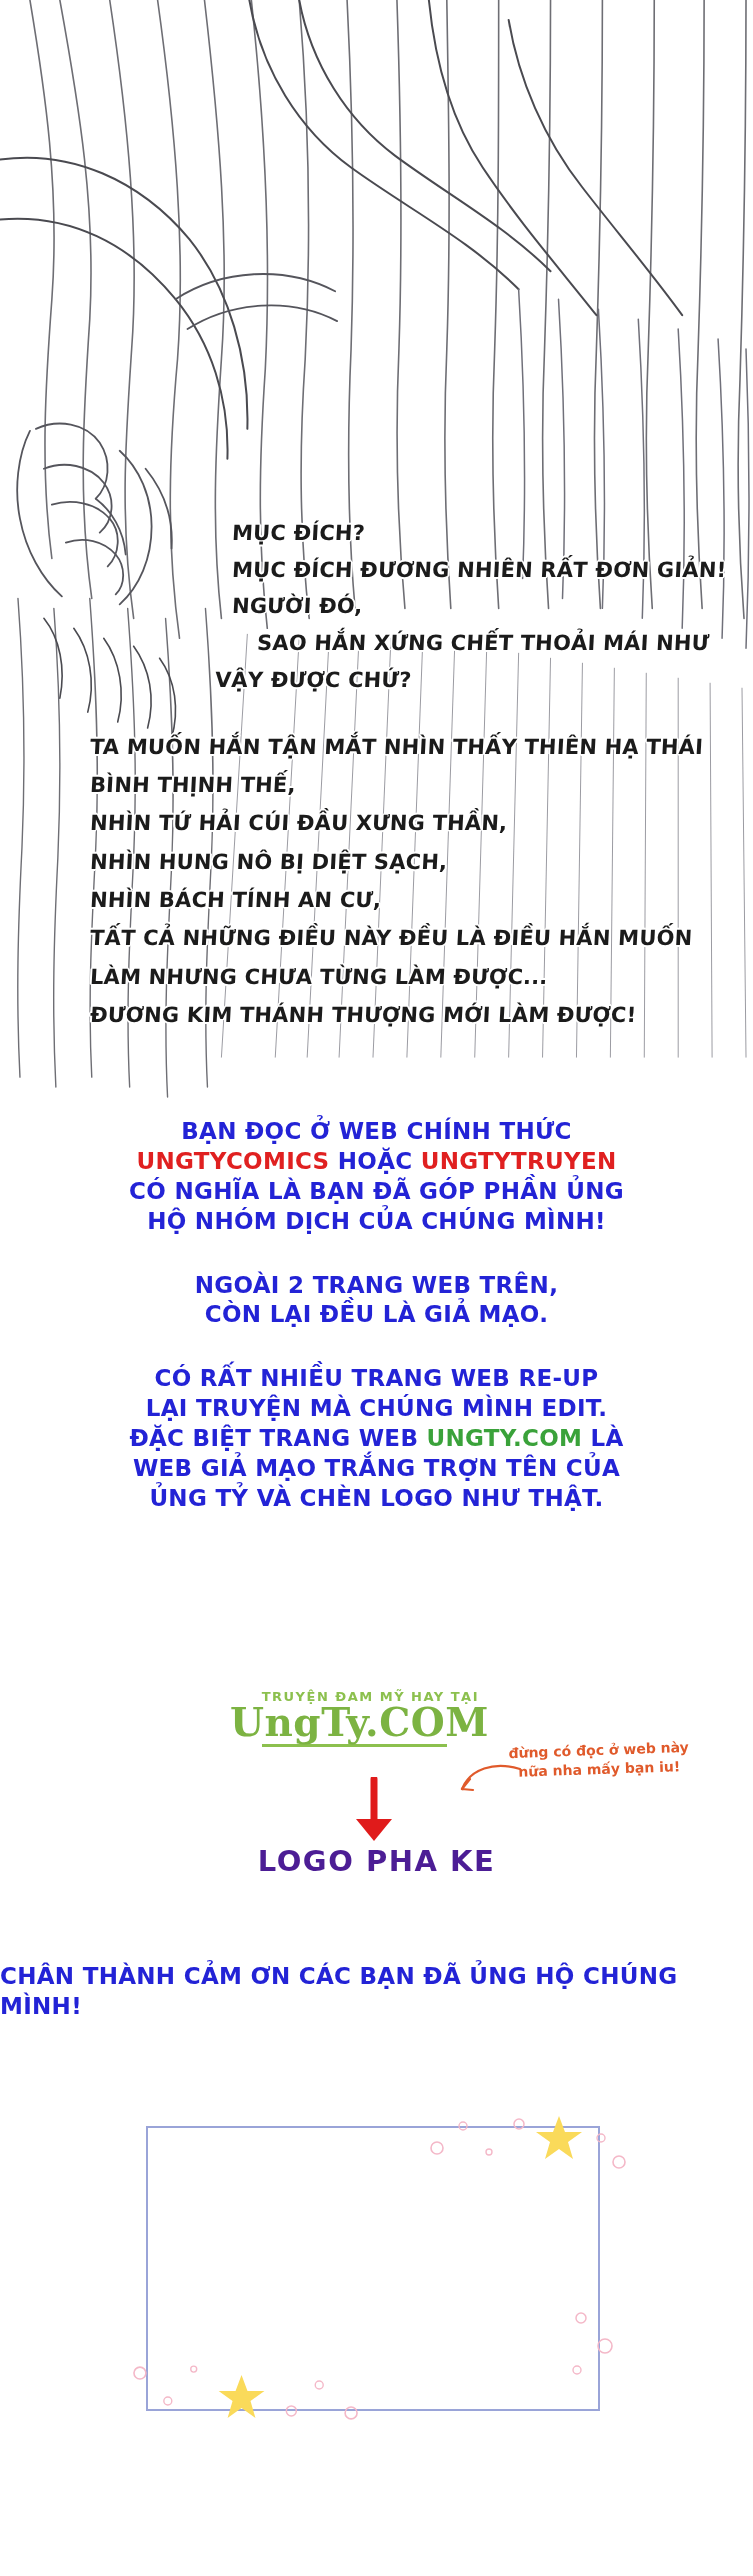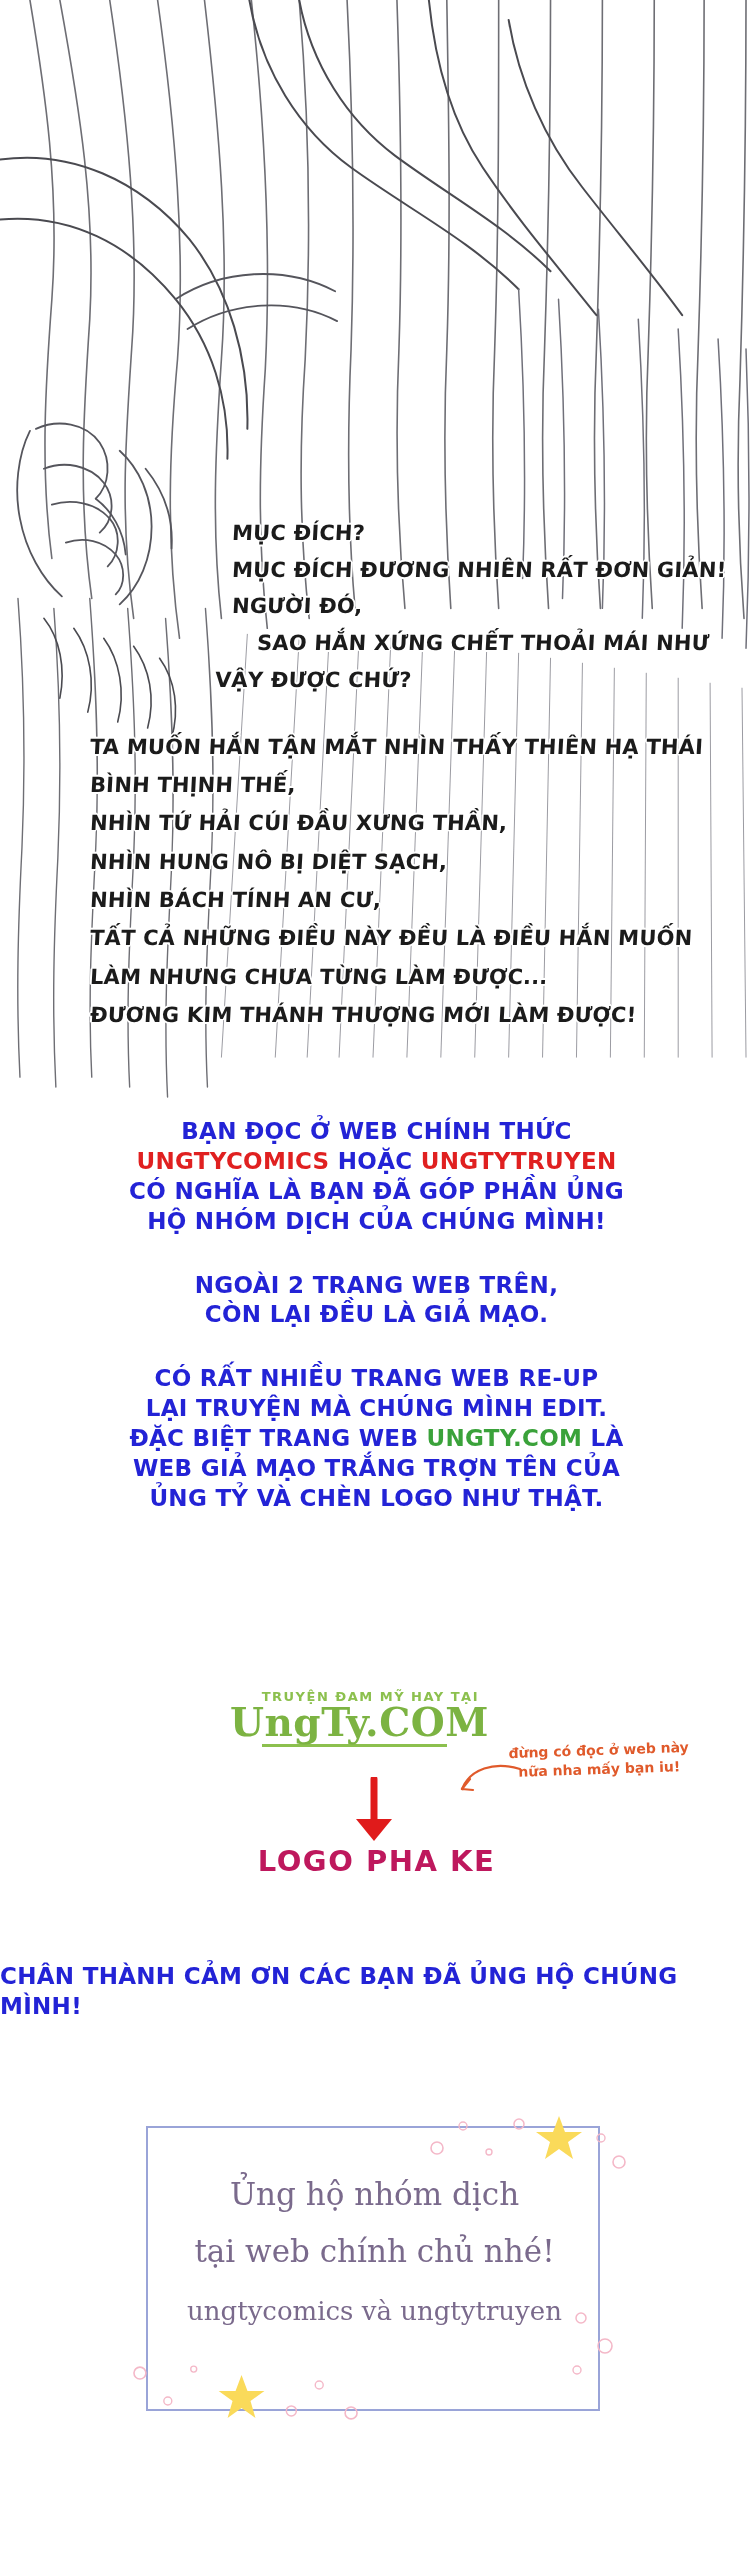--- a/index.html
+++ b/index.html
@@ -140,21 +140,21 @@
   }
   .pha-ke {
     position: absolute;
     left: 0;
     top: 155px;
     width: 753px;
     text-align: center;
     font-family: "DejaVu Sans", sans-serif;
     font-weight: 700;
     font-size: 29px;
-    color: #be185d;
+    color: #4c1d95;
     letter-spacing: 1.5px;
   }
 
   
   .thanks {
     position: absolute;
     left: 0;
     top: 1961px;
     width: 753px;
     text-align: left;
@@ -391,21 +391,16 @@
       <circle cx="196" cy="38" r="4" fill="none" stroke="#f4b8c8" stroke-width="1.4"></circle>
       <circle cx="228" cy="66" r="6" fill="none" stroke="#f4b8c8" stroke-width="1.6"></circle>
     </svg>
 
     <svg class="deco" style="left:423px; top:190px;" width="80" height="90" viewBox="0 0 80 90" aria-hidden="true">
       <circle cx="34" cy="20" r="5" fill="none" stroke="#f4b8c8" stroke-width="1.5"></circle>
       <circle cx="58" cy="48" r="7" fill="none" stroke="#f4b8c8" stroke-width="1.6"></circle>
       <circle cx="30" cy="72" r="4" fill="none" stroke="#f4b8c8" stroke-width="1.4"></circle>
     </svg>
 
-    <div class="card-text">
-      <div class="card-l1">Ủng hộ nhóm dịch</div>
-      <div class="card-l2">tại web chính chủ nhé!</div>
-      <div class="card-l3">ungtycomics và ungtytruyen</div>
-    </div>
   </div>
 
 </div>
 
 
 </body></html>

